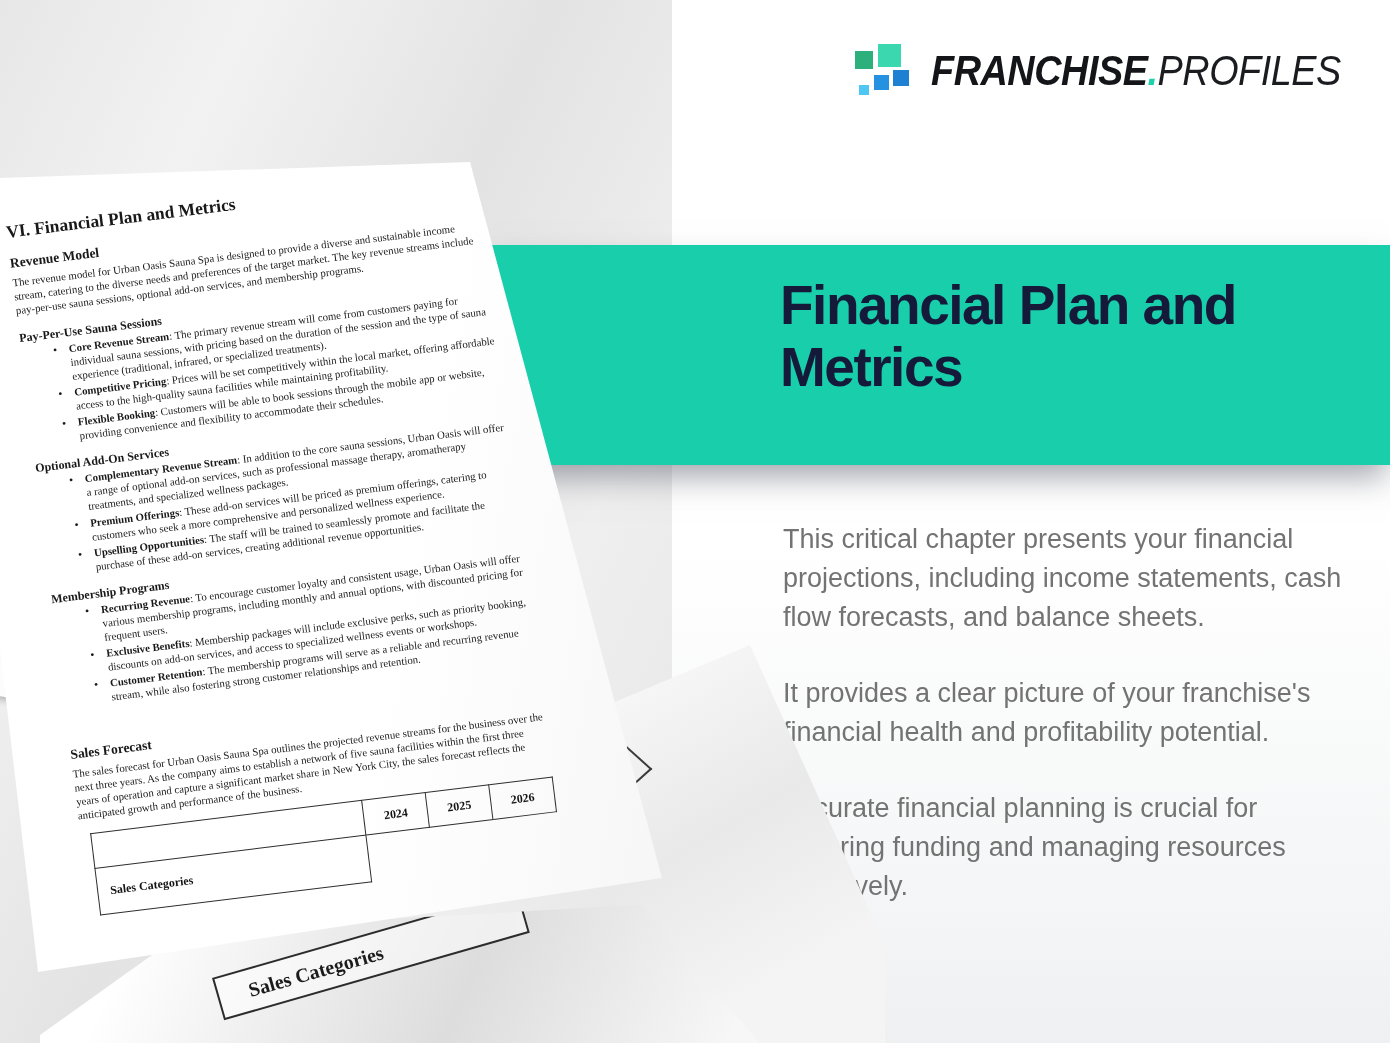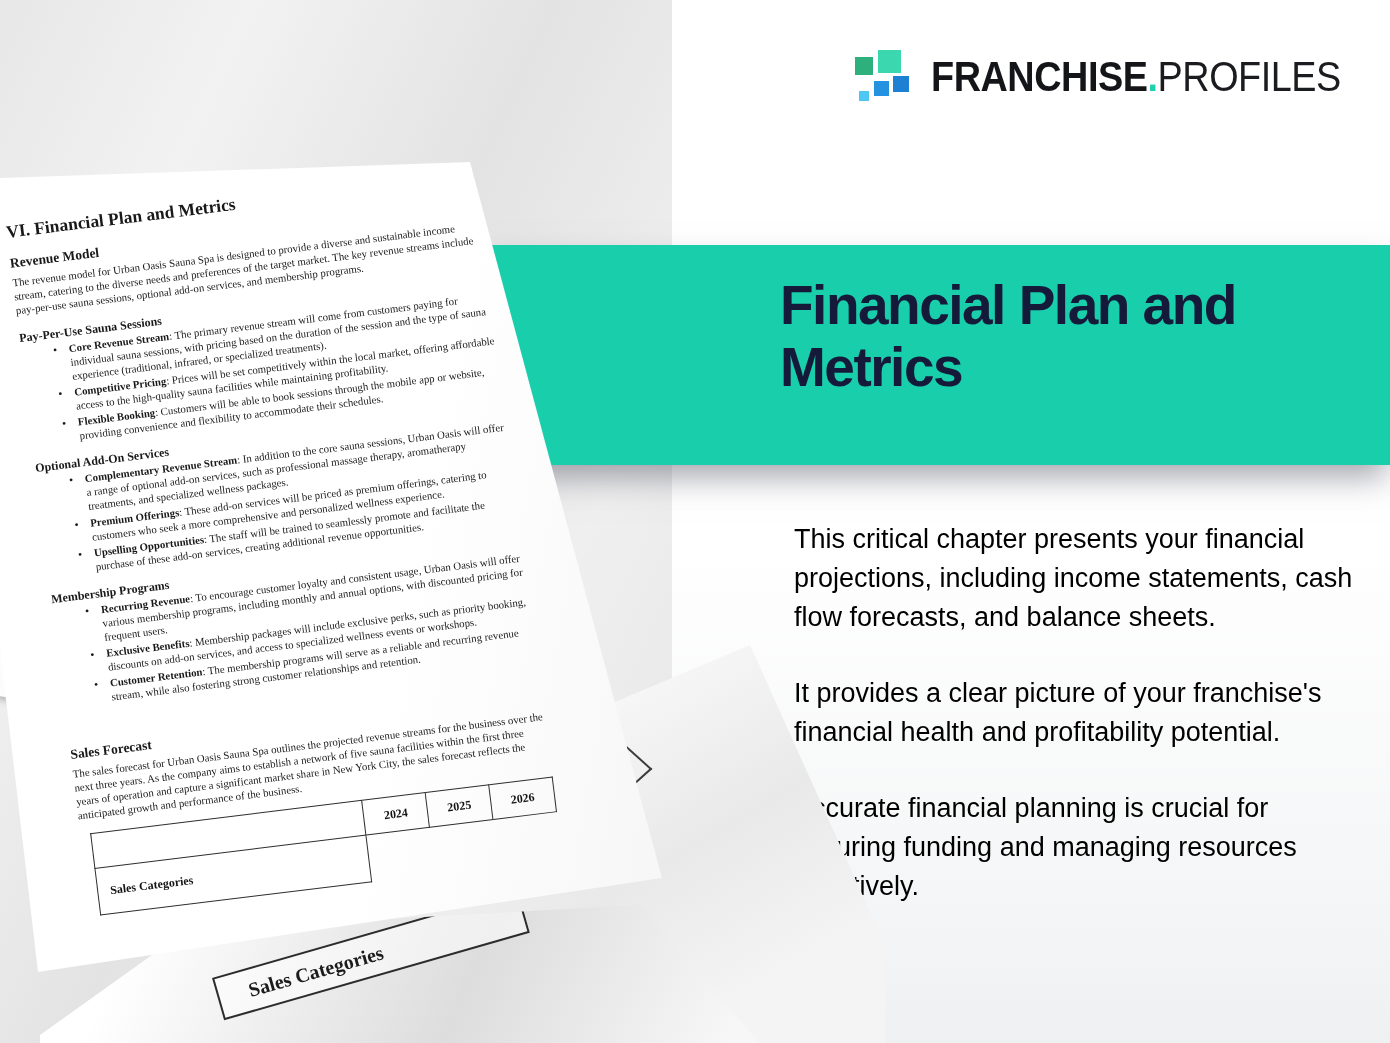--- a/index.html
+++ b/index.html
@@ -6,21 +6,21 @@
   body{font-family:"Liberation Sans",sans-serif;}
   #canvas{position:relative;width:1390px;height:1043px;overflow:hidden;background:#fff;}
 
   
   .bg-left{position:absolute;left:0;top:0;width:672px;height:1043px;z-index:0;
     background:linear-gradient(115deg,#e7e7e8 0%,#f2f2f2 22%,#e3e3e4 48%,#efefef 72%,#e5e5e6 100%);}
   .bg-right{position:absolute;left:672px;top:0;width:718px;height:1043px;z-index:0;
     background:linear-gradient(180deg,#ffffff 0%,#ffffff 52%,#f4f5f6 88%,#eff0f2 100%);}
 
   
-  .logo{position:absolute;left:853px;top:50px;display:flex;align-items:flex-start;z-index:2;}
+  .logo{position:absolute;left:853px;top:44px;display:flex;align-items:flex-start;z-index:2;font-style:italic;}
   .logo-mark{position:relative;width:62px;height:56px;flex:0 0 auto;}
   .logo-mark .sq{position:absolute;}
   .sq-teal{left:25px;top:0;width:23px;height:23px;background:#3bd8af;}
   .sq-green{left:2px;top:7px;width:18px;height:18px;background:#2eb07c;}
   .sq-blue-right{left:40px;top:26px;width:16px;height:16px;background:#1d80d2;}
   .sq-blue-mid{left:21px;top:31px;width:15px;height:15px;background:#2492e0;}
   .sq-lightblue{left:6px;top:41px;width:10px;height:10px;background:#4ec7f2;}
   .brand-text{margin-left:16px;margin-top:4px;font-size:42px;line-height:46px;color:#141518;
     letter-spacing:-0.5px;transform:scaleX(0.9);transform-origin:0 0;white-space:nowrap;}
   .brand-primary{font-weight:bold;}
@@ -28,21 +28,21 @@
   .brand-secondary{font-weight:normal;color:#1b1c20;}
 
   
   .banner{position:absolute;left:490px;top:245px;width:900px;height:220px;background:#19ceab;z-index:3;
     box-shadow:0 16px 30px -4px rgba(75,80,95,0.5);}
   .banner-title{padding:29px 0 0 290px;font-weight:bold;font-size:55px;line-height:62px;
     letter-spacing:-1.5px;color:#151a3a;}
 
   
   .intro{position:absolute;left:778px;top:520px;width:580px;z-index:2;}
-  .intro p{margin:0 0 37px 16px;font-size:27px;line-height:39px;color:#000000;}
+  .intro p{margin:0 0 37px 5px;font-size:27px;line-height:39px;color:#737373;}
 
   
   .sliver-left{position:absolute;left:-18px;top:545px;width:58px;height:152px;z-index:5;
     background:#fcfcfc;transform:rotate(9deg);box-shadow:2px 3px 7px rgba(0,0,0,0.25);
     padding:10px 0 0 22px;box-sizing:border-box;}
   .sliver-left .frag{display:block;height:2.5px;background:#8b8b8b;border-radius:1px;
     margin:7px 0;transform:rotate(-18deg);opacity:0.8;}
 
   .wedge-right{position:absolute;left:585px;top:645px;width:300px;height:398px;z-index:4;
     clip-path:polygon(18px 62px,165px 0px,300px 300px,300px 398px,40px 398px);

